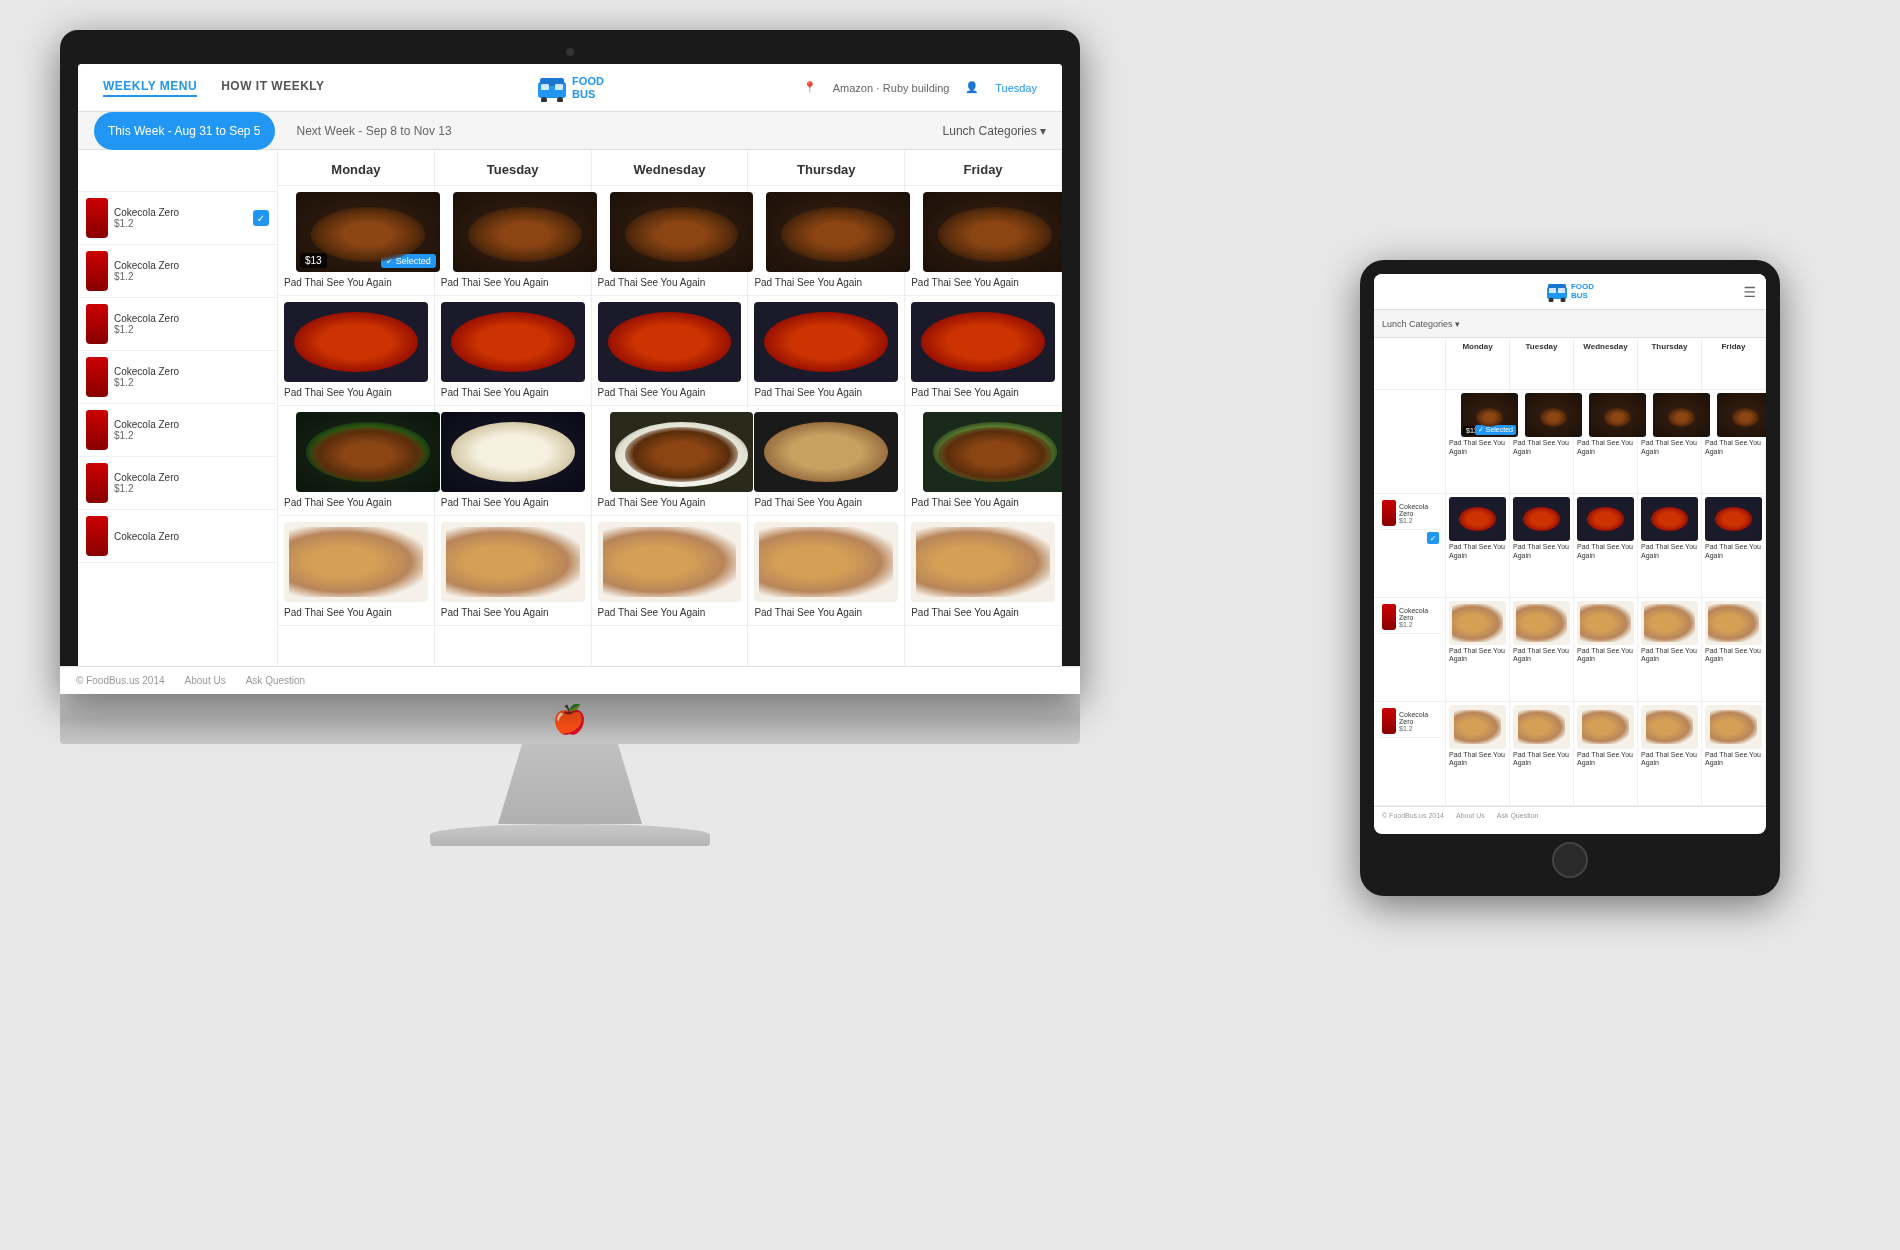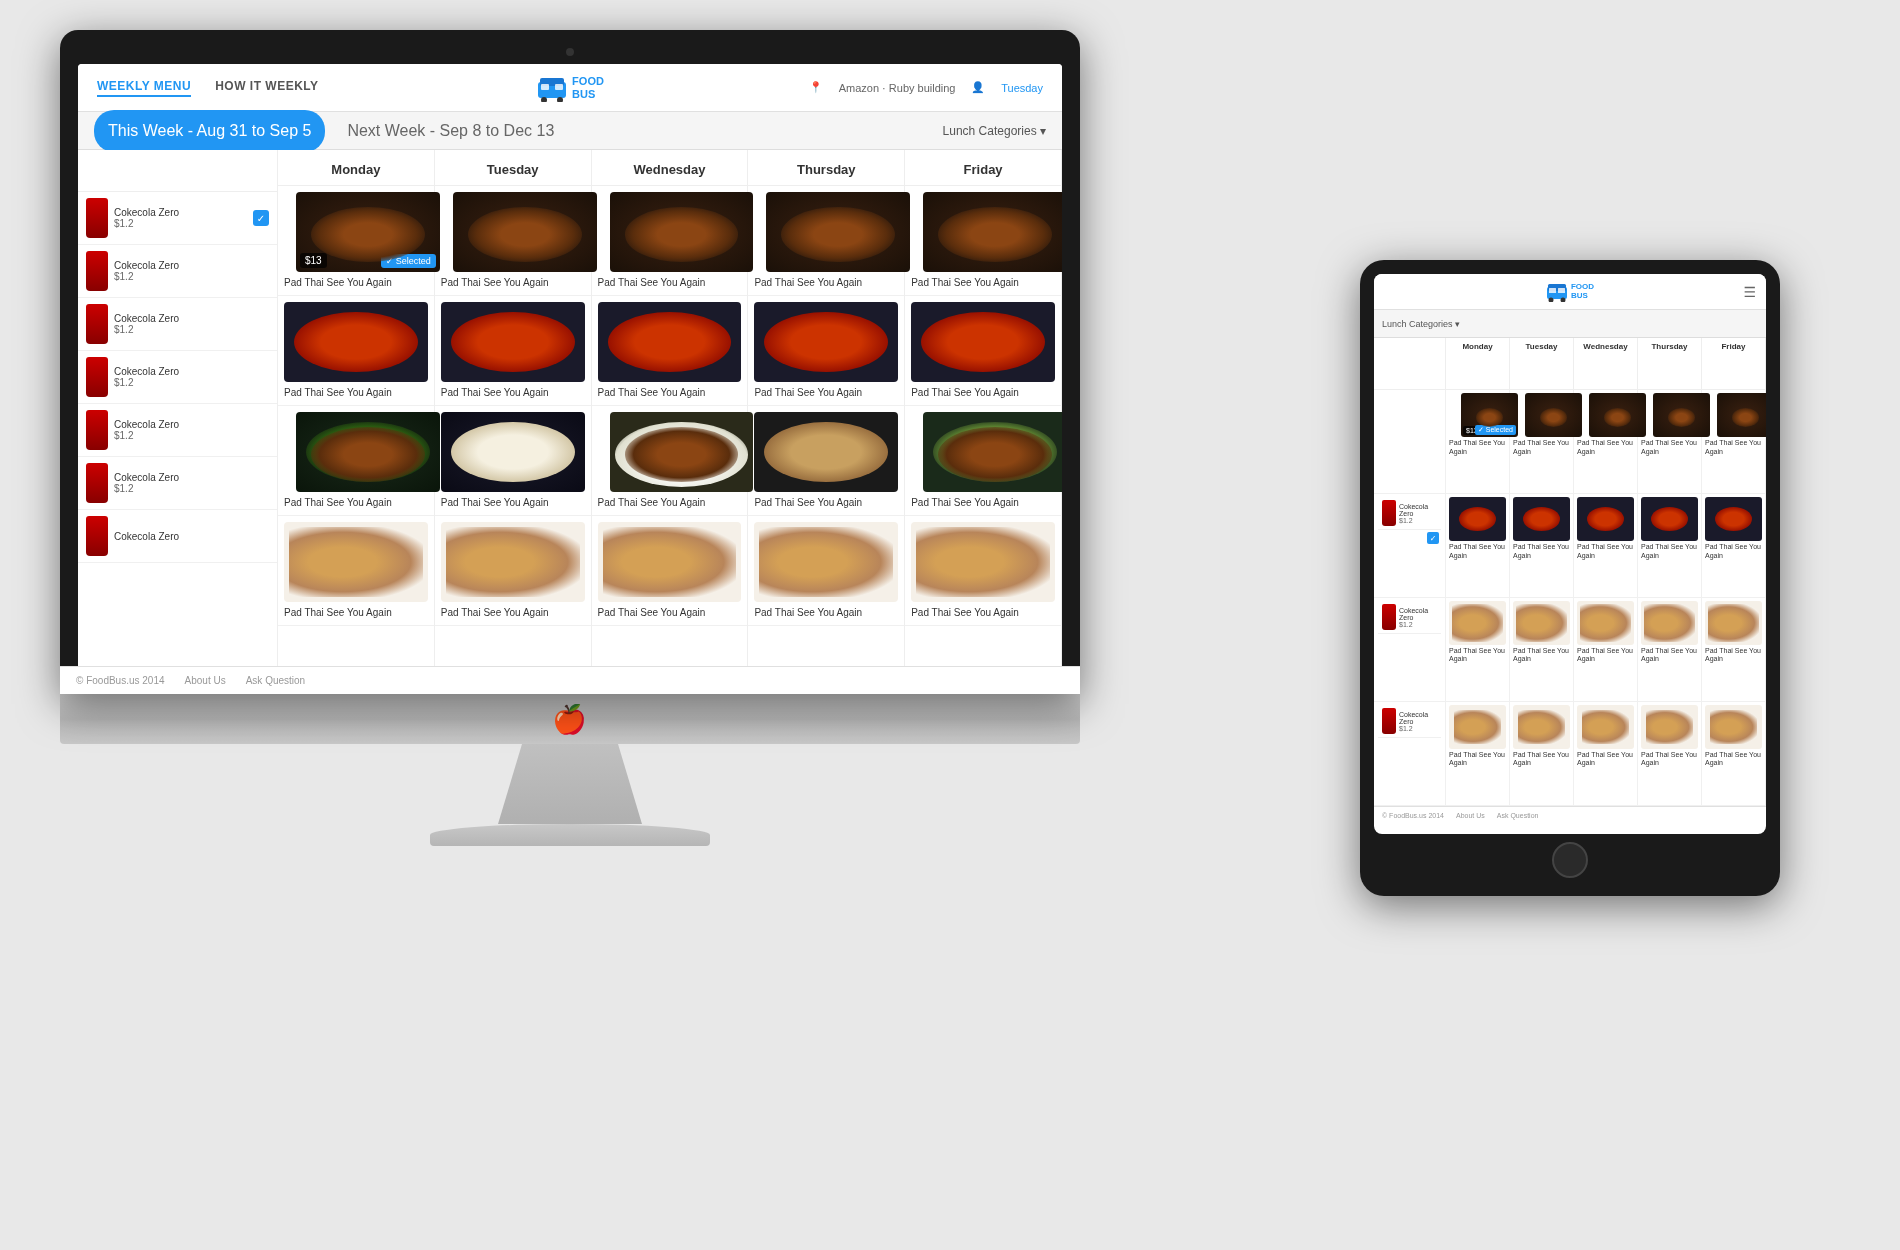--- a/index.html
+++ b/index.html
@@ -111,21 +111,21 @@
       background: #2a2a2a;
       border-radius: 50%;
       margin: 8px auto 4px auto;
       border: 2px solid #444;
     }
 
     
     .app-nav {
       display: flex;
       align-items: center;
-      padding: 0 19px;
+      padding: 0 25px;
       height: 48px;
       background: #fff;
       border-bottom: 1px solid #e0e0e0;
       font-size: 12px;
     }
 
     .app-nav-left {
       display: flex;
       gap: 24px;
       flex: 1;
@@ -186,21 +186,21 @@
       display: flex;
       align-items: center;
       background: #f5f5f5;
       border-bottom: 1px solid #ddd;
       padding: 0 16px;
       height: 38px;
     }
 
     .week-tab {
       padding: 12px 14px;
-      font-size: 16px;
+      font-size: 12px;
       cursor: pointer;
       border-radius: 4px;
     }
 
     .week-tab.active {
       background: #2196f3;
       color: #fff;
       border-radius: 20px;
     }
 
@@ -581,21 +581,21 @@
           <div class="app-nav-right">
             <span style="color:#e74c3c">📍</span>
             <span class="location-text">Amazon · Ruby building</span>
             <span style="color:#2196f3">👤</span>
             <span class="user-text">Tuesday</span>
           </div>
         </div>
 
         <div class="week-tabs">
           <span class="week-tab active">This Week - Aug 31 to Sep 5</span>
-          <span class="week-tab inactive" style="margin-left:8px">Next Week - Sep 8 to Dec 13</span>
+          <span class="week-tab inactive" style="margin-left:8px">Next Week - Sep 8 to Nov 13</span>
           <span class="lunch-categories">Lunch Categories ▾</span>
         </div>
 
         <div class="day-grid">
 
           <div class="sidebar-col">
             <div class="sidebar-header"></div>
 
             <div class="sidebar-item">
               <div class="drink-icon"></div>

